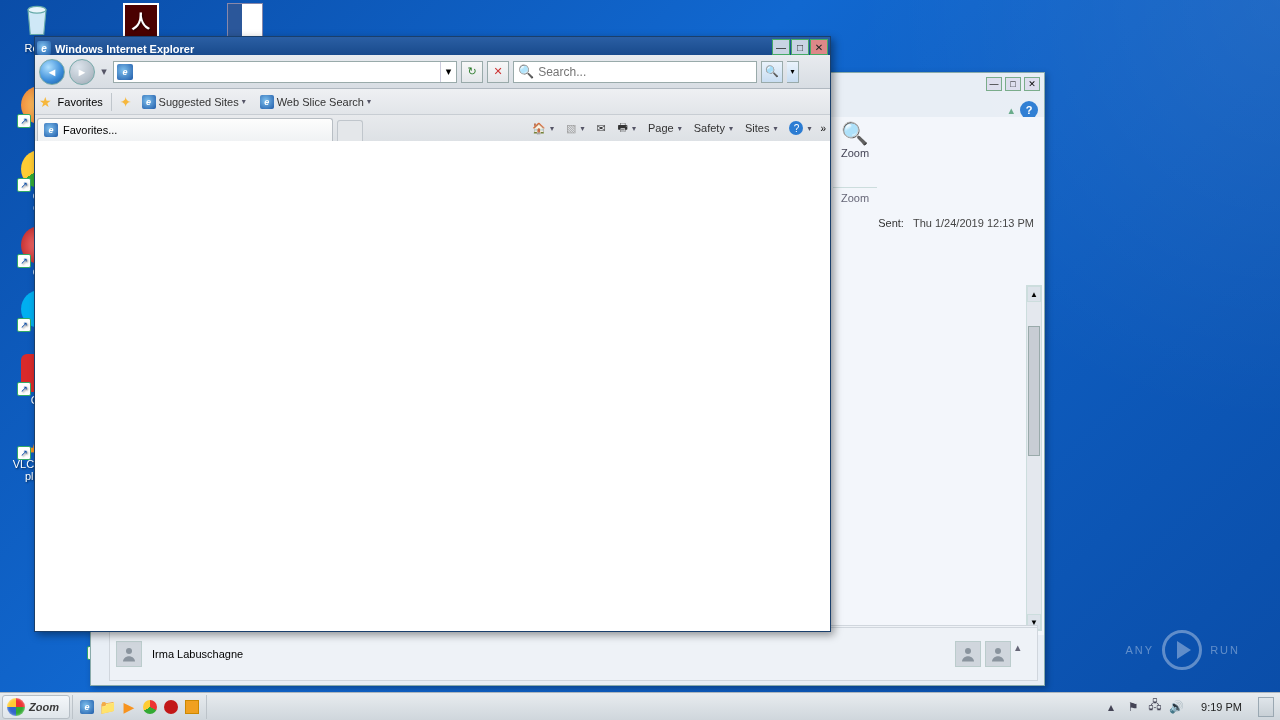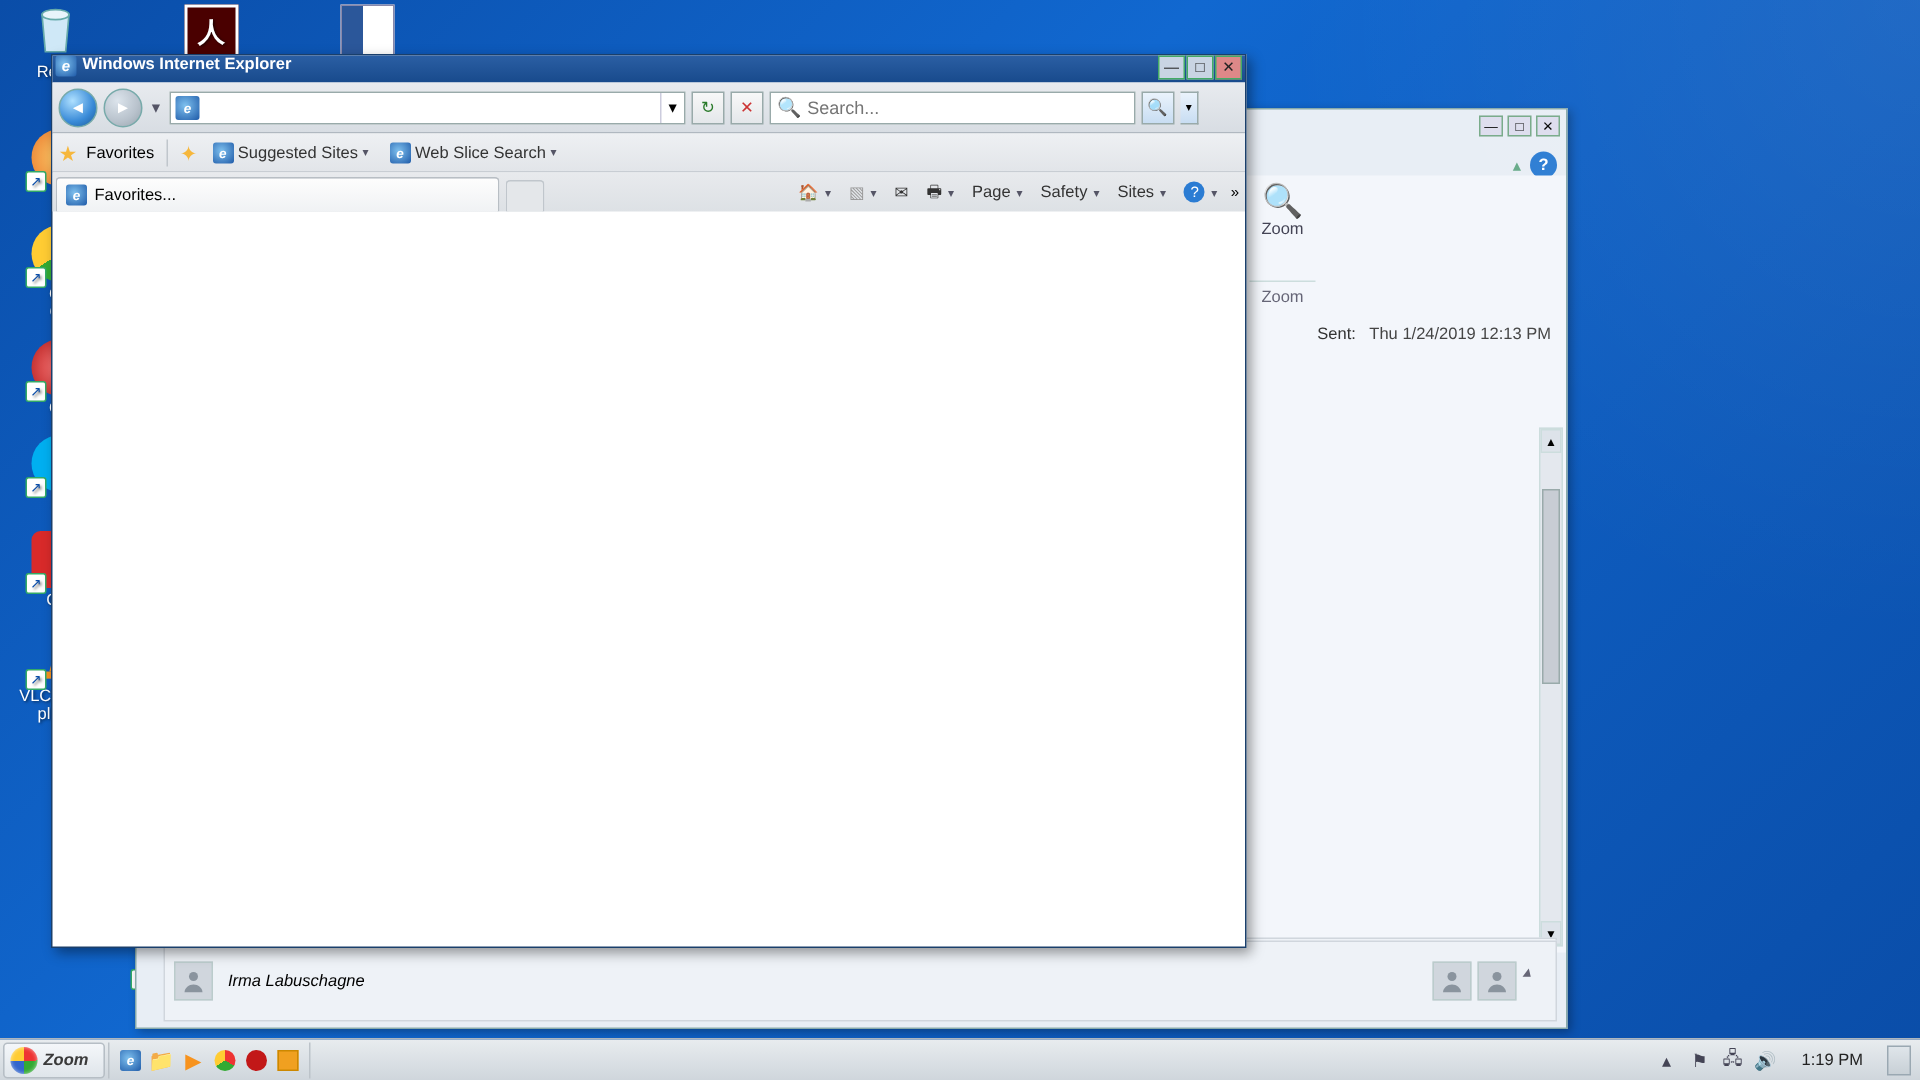--- a/index.html
+++ b/index.html
@@ -27,29 +27,29 @@
 .ol-right { position:absolute; right:0; top:44px; bottom:50px; width:214px; background:#f3f6fb; border-left:1px solid #cdd;}
 .ol-zoom{ position:absolute; left:4px; top:4px; width:40px; text-align:center; color:#445;}
 .ol-zoom .mag{ font-size:22px;}
 .ol-zoom2{ position:absolute; left:2px; top:70px; width:44px; border-top:1px solid #cdd; padding-top:4px; text-align:center; color:#667;}
 .ol-sent{ position:absolute; right:10px; top:100px; color:#444; font-size:11px;}
 .ol-sent b{ font-weight:normal; color:#333; }
 .ol-scroll{ position:absolute; right:2px; top:168px; width:16px; bottom:4px; background:#e4e8ee; border:1px solid #cdd;}
 .ol-scroll .thumb{ position:absolute; top:40px; left:1px; right:1px; height:130px; background:#c8cdd4; border:1px solid #9aa;}
 .ol-scroll .btn{ position:absolute; left:0; right:0; height:16px; background:#dde3ea; border:1px solid #cdd; display:flex;align-items:center;justify-content:center;font-size:8px;}
 .ol-yel{ position:absolute; left:215px; top:250px; width:20px; height:36px; background:#fff3b0; }
-.ol-foot{ position:absolute; left:18px; right:6px; bottom:4px; height:54px; background:#eef2f7; border:1px solid #d0d6dd; display:flex; align-items:center; padding:0 6px; gap:10px;font-style:italic;}
+.ol-foot{ position:absolute; left:18px; right:6px; bottom:4px; height:54px; background:#eef2f7; border:1px solid #d0d6dd; display:flex; align-items:center; padding:0 6px; gap:10px;}
 .avatar{ width:26px;height:26px;background:#d0d6dd;border:1px solid #bcc; display:flex;align-items:center;justify-content:center;}
 .avatar svg{width:18px;height:18px;fill:#8a949e;}
 .ol-foot .right{ margin-left:auto; display:flex; gap:4px;}
 .ol-foot .chev{ width:16px;color:#667; cursor:pointer;}
 .ol-statusbar{ position:absolute; left:18px; right:6px; bottom:46px; height:14px; border:1px solid #d0d6dd; background:#eef2f7;}
 
 .ie { position:absolute; left:34px; top:36px; width:797px; height:596px; background:#fff; border:1px solid #1a3f6b; box-shadow: 3px 3px 8px rgba(0,0,0,.4);}
-.ie-title{ height:18px; background:linear-gradient(#2b5fa4,#184a8c); color:#fff; display:flex; align-items:flex-start; padding:0 2px; gap:4px;}
+.ie-title{ height:18px; background:linear-gradient(#2b5fa4,#184a8c); color:#fff; display:flex; align-items:flex-end; padding:0 2px; gap:4px;}
 .ie-title .eicon{ width:14px;height:14px; background:radial-gradient(circle at 40% 40%, #7ec0ee, #1e5aa8); border-radius:2px; position:relative;}
 .ie-title .eicon::after{content:"e"; position:absolute; inset:0; color:#fff; font-style:italic; font-weight:bold; font-size:10px; display:flex;align-items:center;justify-content:center;}
 .ie-winbtns{ margin-left:auto; display:flex;}
 .ie-winbtns div{ width:18px; height:16px; background:#c9d4e3; border:1px solid #4a6; margin-left:1px; display:flex; align-items:center;justify-content:center; cursor:pointer; color:#222; font-size:10px;}
 .ie-winbtns .x{ background:#d88; }
 .ie-nav{ height:34px; background:linear-gradient(#e8ebef,#d8dde3); border-bottom:1px solid #b0b8c0; display:flex; align-items:center; padding:0 4px; gap:4px;}
 .navbtn{ width:26px;height:26px; border-radius:50%; background:radial-gradient(circle at 35% 30%, #aee0ff, #3a8bd8 60%, #1a5a9a); border:1px solid #7aa; display:flex;align-items:center;justify-content:center; color:#fff; cursor:pointer;}
 .navbtn.fwd{ background:radial-gradient(circle at 35% 30%, #dce4ec, #b8c2cc 60%, #98a4ae);}
 .navdrop{ width:10px;height:26px; display:flex;align-items:center;justify-content:center; color:#556; cursor:pointer;}
 .addr{ flex:0 0 344px; height:22px; background:#fff; border:1px solid #9aa; display:flex; align-items:center; }
@@ -301,20 +301,25 @@
             <span style="width:14px;height:14px;border-radius:50%;background:#2b7cd3;color:#fff;display:inline-flex;align-items:center;justify-content:center;font-size:10px;">?</span>
             <span class="dd-ar">▾</span>
           </div>
         <div class="chevmore">»</div>
       </div>
     </div>
 
     <div class="ie-page"></div>
   </div>
 
+  <div class="anyrun">
+    <span>ANY</span>
+    <div class="tri"></div>
+    <span>RUN</span>
+  </div>
 
   <div class="taskbar">
     <div class="start">
       <div class="winorb"></div>
       <span style="font-weight:bold; font-style:italic; color:#3a3a3a;">Zoom</span>
     </div>
     <div class="ql">
       <div>
           <span class="mini-ie">e</span>
         </div>
@@ -328,18 +333,18 @@
         </div>
       <div>
           <span style="width:14px;height:14px;background:#f0a020;display:inline-block;border:1px solid #c80;"></span>
         </div>
     </div>
     <div class="tray">
       <div class="t">▴</div>
       <div class="t">⚑</div>
       <div class="t">🖧</div>
       <div class="t">🔊</div>
-      <div class="clock">1:19 PM</div>
+      <div class="clock">9:19 PM</div>
       <div class="deskbtn"></div>
     </div>
   </div>
 
 </div>
 
 </body></html>

